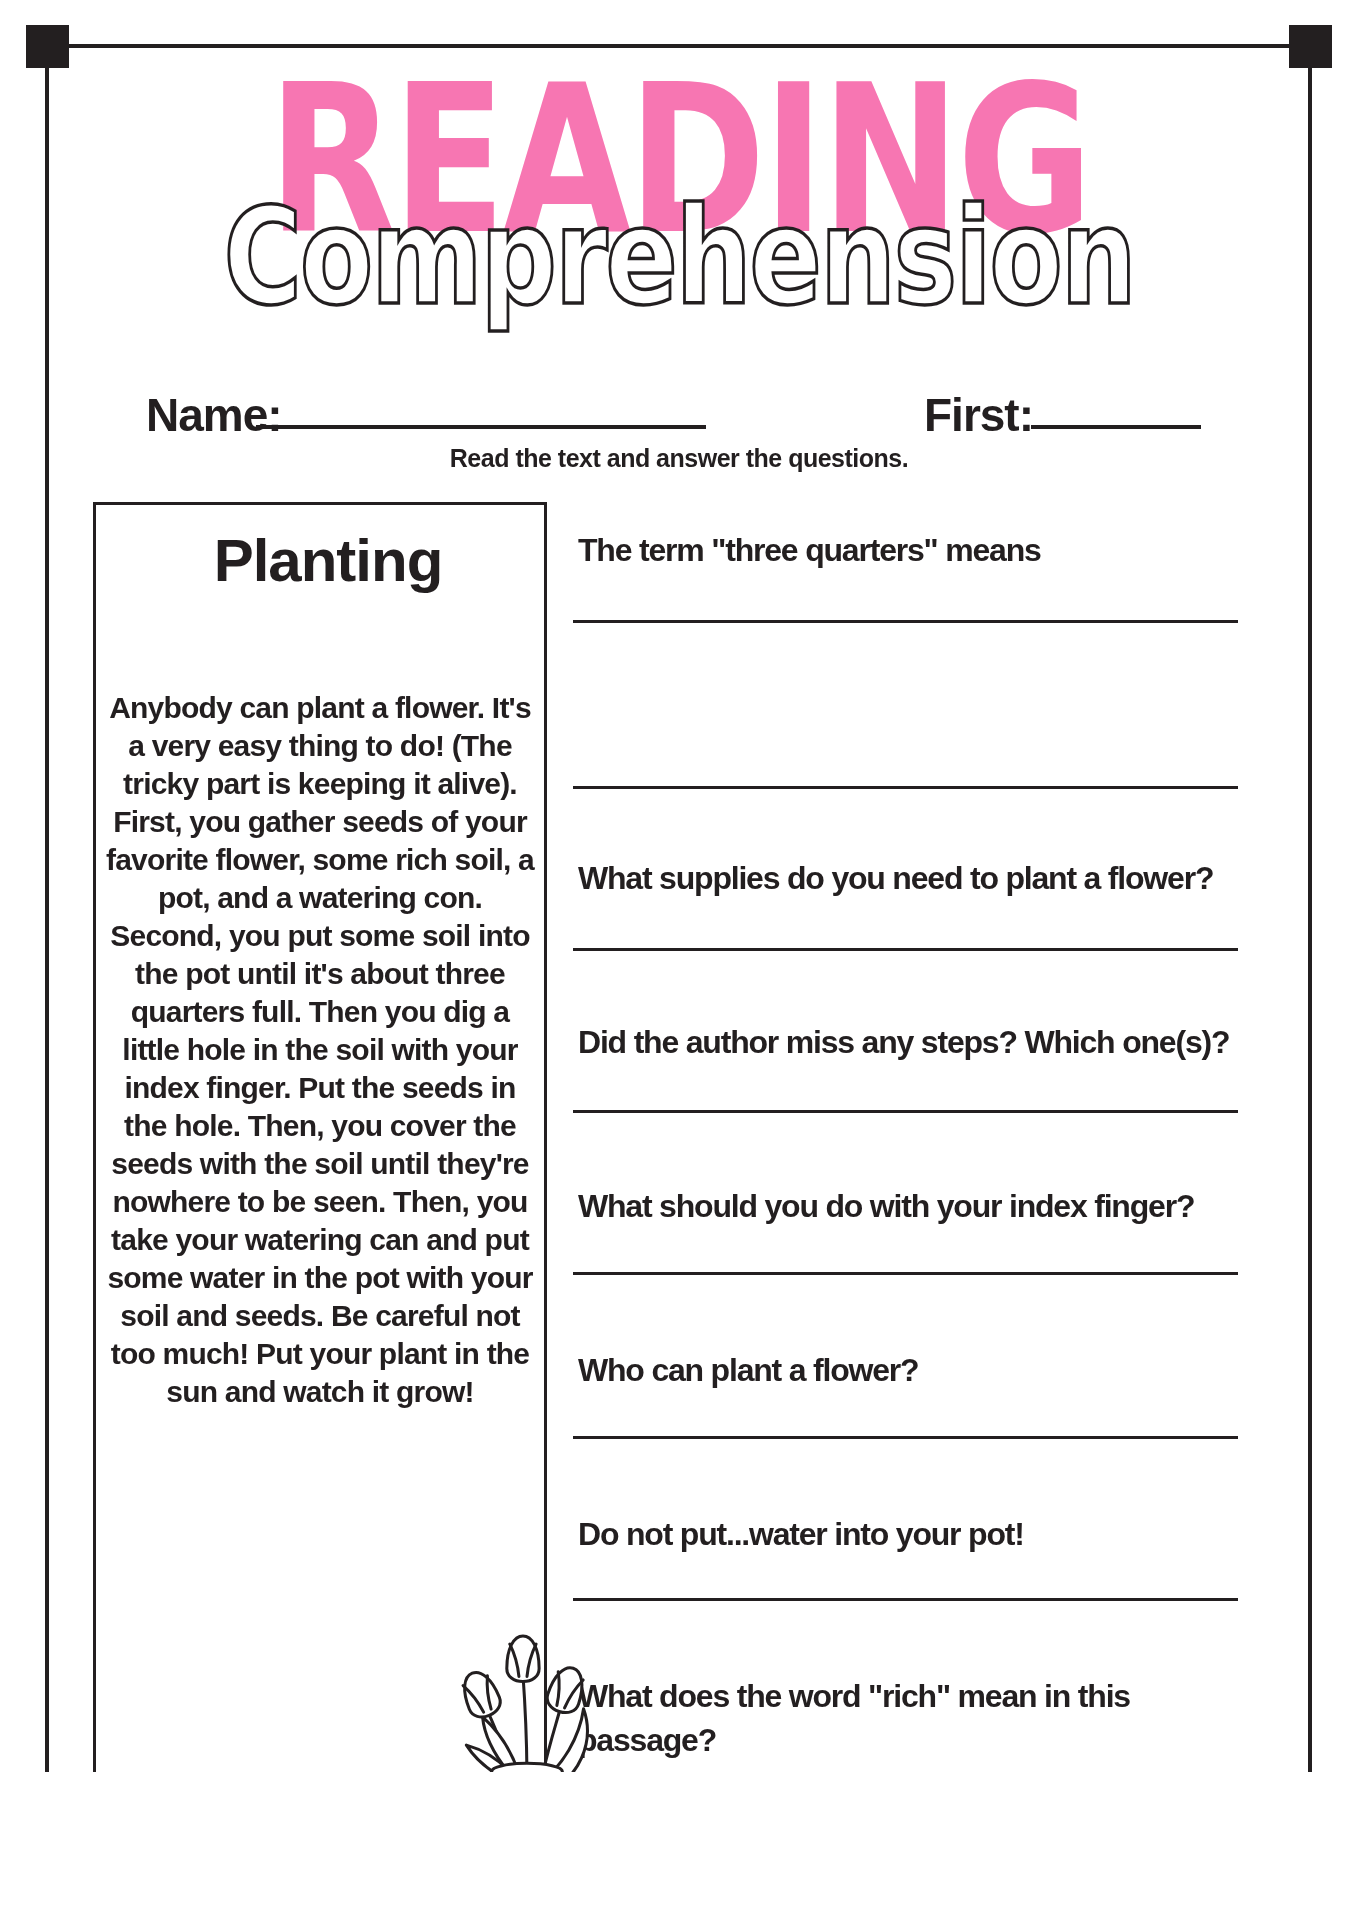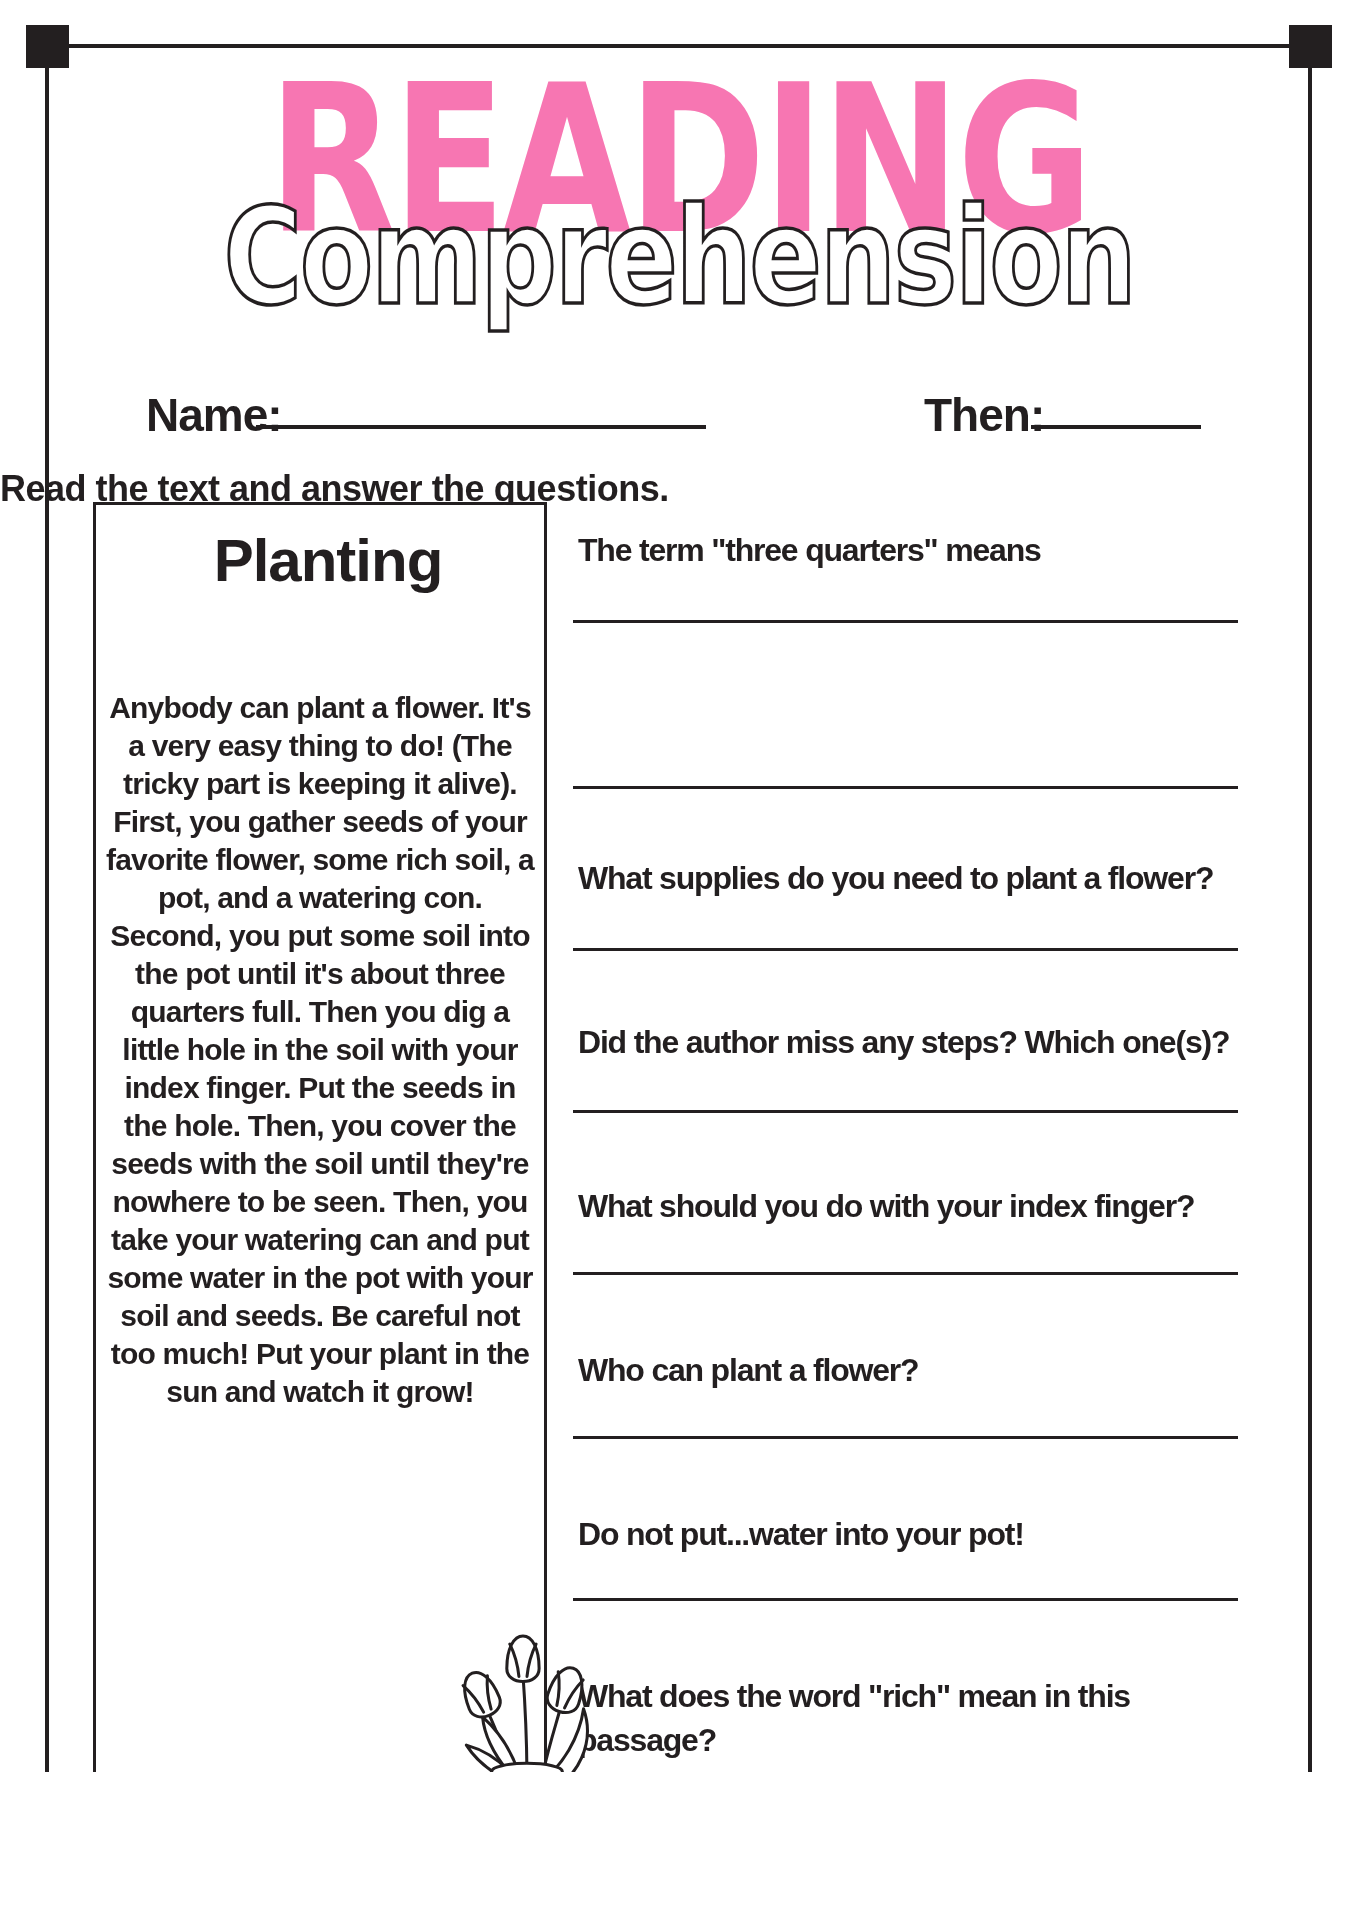--- a/index.html
+++ b/index.html
@@ -34,22 +34,22 @@
     transform:scaleX(0.80); letter-spacing:-3px; z-index:2; white-space:nowrap;
   }
   
   .label { position:absolute; font-weight:700; font-size:46px; letter-spacing:-1px; }
   .label.name { left:146px; top:388px; }
   .label.date { left:924px; top:388px; }
   .write-line { position:absolute; height:0; border-bottom:4px solid var(--ink); }
   .name-line { left:256px; top:425px; width:450px; }
   .date-line { left:1031px; top:425px; width:170px; }
   .instruction {
-    position:absolute; top:468px; left:0; width:100%; text-align:left;
-    font-size:36px; font-weight:600; letter-spacing:-0.5px;
+    position:absolute; top:444px; left:0; width:100%; text-align:center;
+    font-size:25px; font-weight:600; letter-spacing:-0.5px;
   }
   
   .passage-box {
     position:absolute; left:93px; top:502px; width:454px; height:1325px;
     border:3px solid var(--ink); box-sizing:border-box; background:#fff;
   }
   .passage-title {
     margin-top:14px; text-align:center; font-weight:700; font-size:60px;
     line-height:84px; letter-spacing:-1px;padding-left:16px;
   }
@@ -79,21 +79,21 @@
   <div class="corner tl"></div>
   <div class="corner tr"></div>
   <div class="corner bl"></div>
   <div class="corner br"></div>
 
   <div class="title-reading">READING</div>
   <div class="title-comp">Comprehension</div>
 
   <div class="label name">Name:</div>
   <div class="write-line name-line"></div>
-  <div class="label date">Then:</div>
+  <div class="label date">First:</div>
   <div class="write-line date-line"></div>
 
   <div class="instruction">Read the text and answer the questions.</div>
 
   <div class="passage-box">
     <div class="passage-title">
       <span>Planting</span>
     </div>
     <p class="passage-text">Anybody can plant a flower. It's a very easy thing to do! (The tricky part is keeping it alive). First, you gather seeds of your favorite flower, some rich soil, a pot, and a watering con. Second, you put some soil into the pot until it's about three quarters full. Then you dig a little hole in the soil with your index finger. Put the seeds in the hole. Then, you cover the seeds with the soil until they're nowhere to be seen. Then, you take your watering can and put some water in the pot with your soil and seeds. Be careful not too much! Put your plant in the sun and watch it grow!</p>
   </div>

